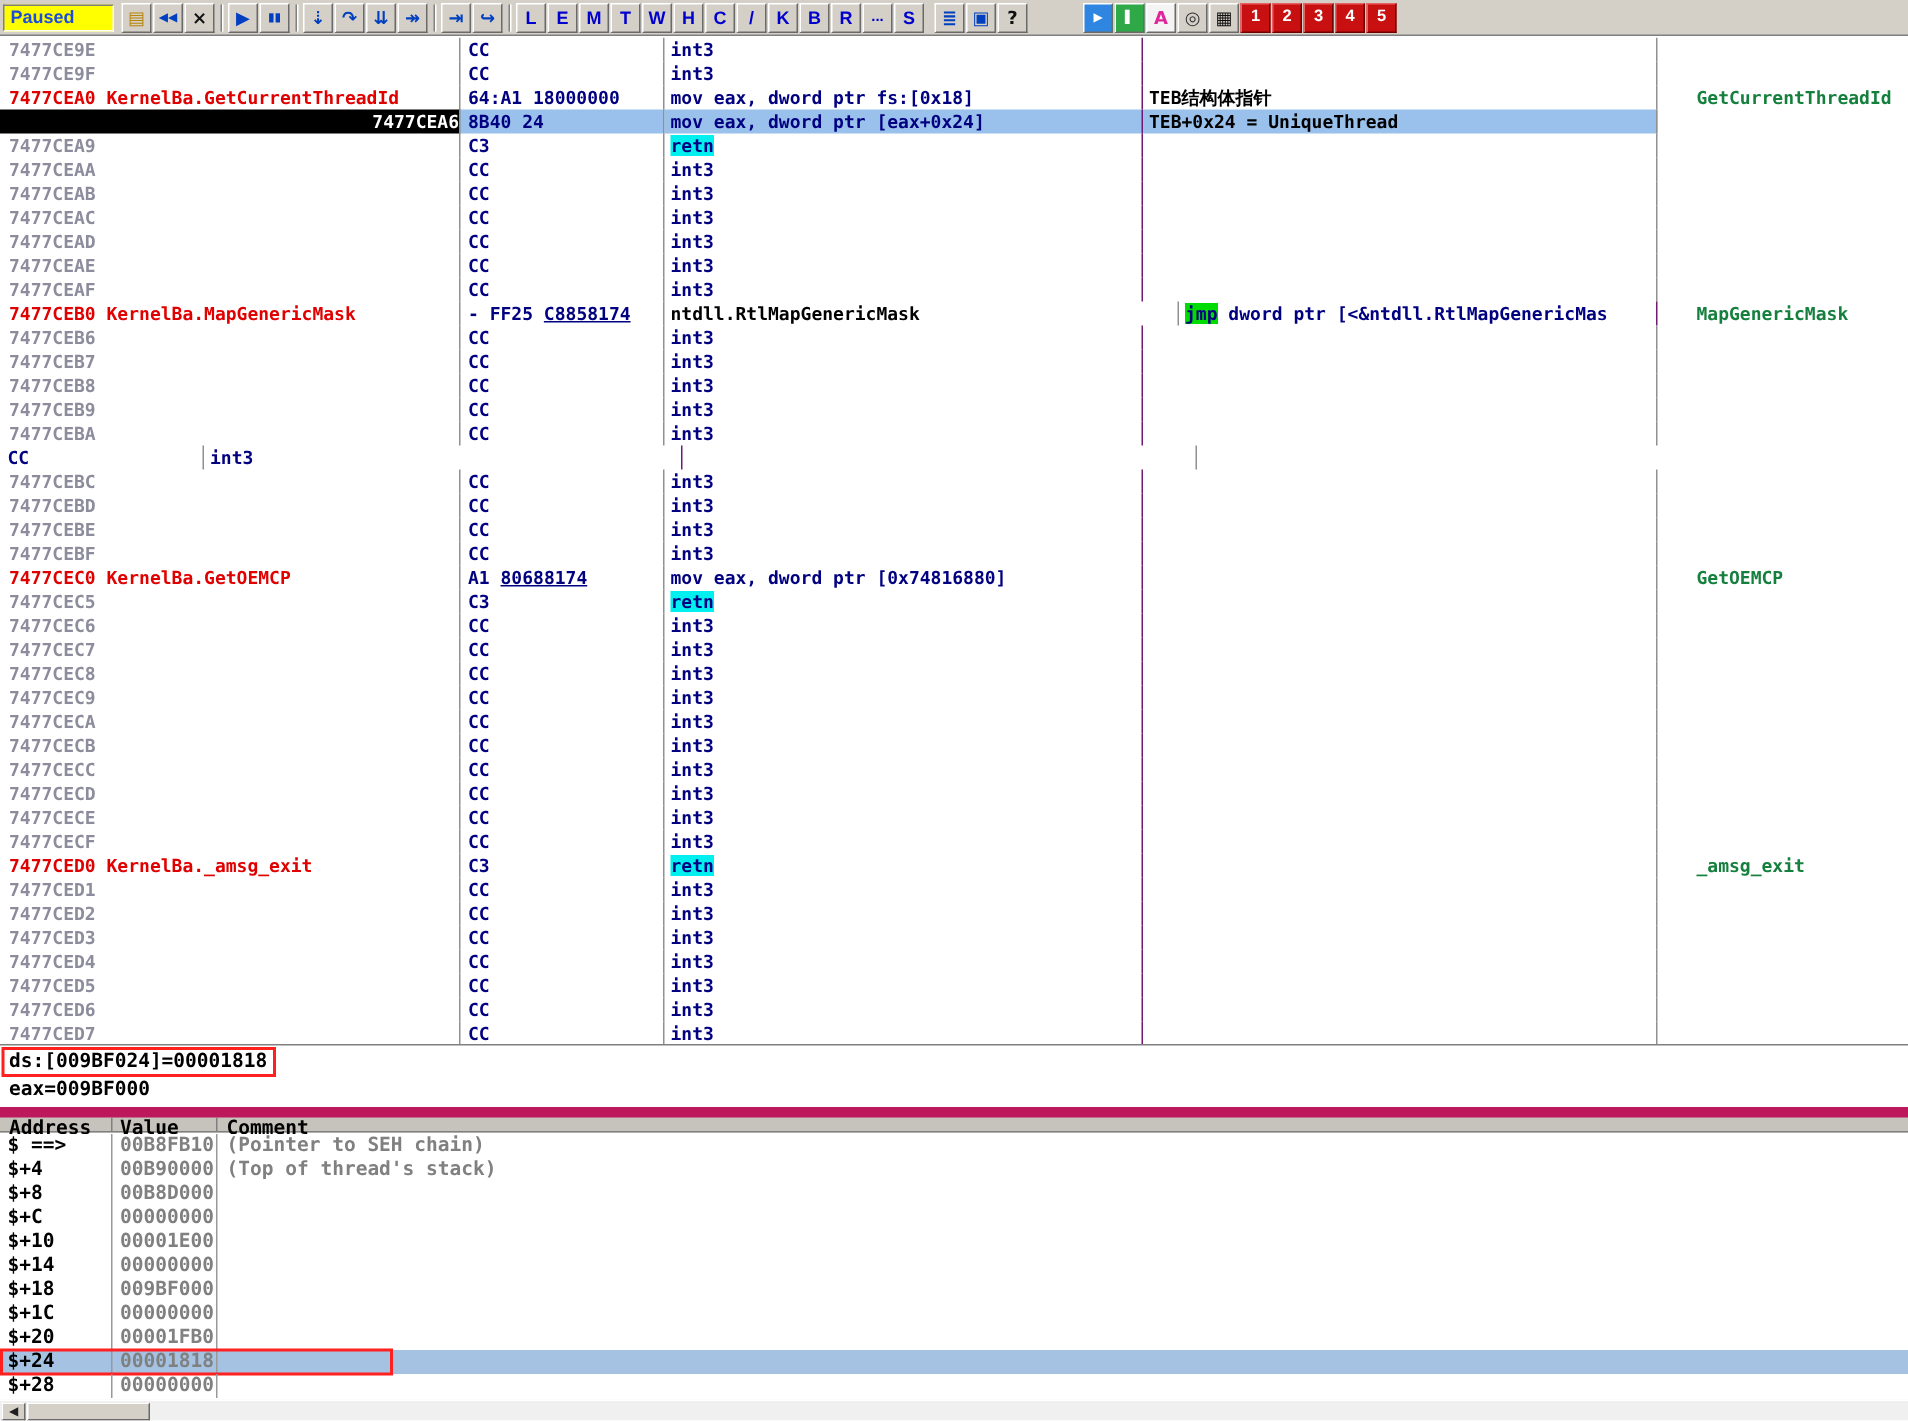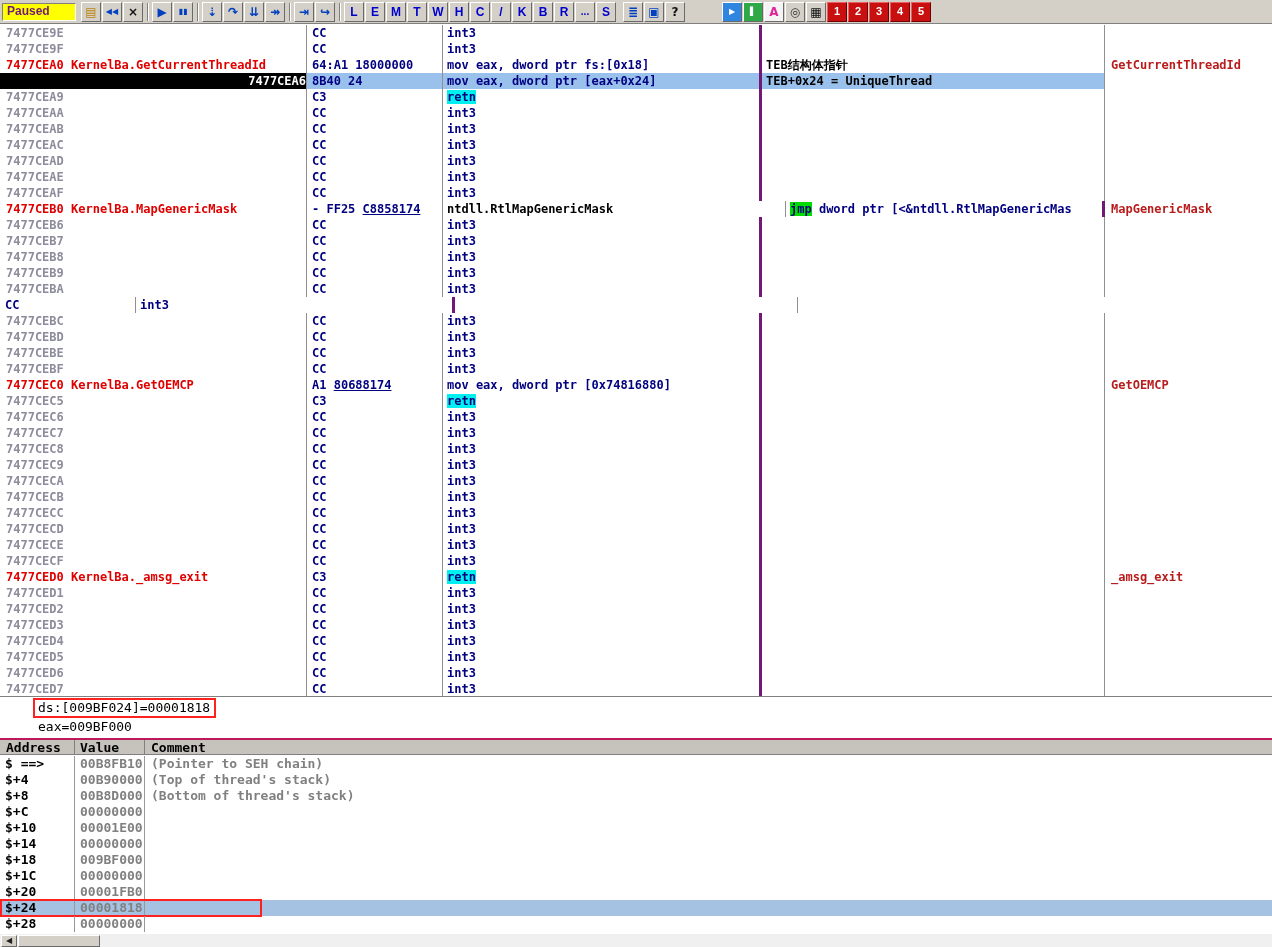--- a/index.html
+++ b/index.html
@@ -4,21 +4,21 @@
 <style>
   * { margin:0; padding:0; box-sizing:border-box; }
   html,body { width:1272px; height:947px; background:#fff; overflow:hidden;
               font-family:"DejaVu Sans Mono", monospace; }
   .app { position:relative; width:1272px; height:947px; background:#fff; }
 
   
   .toolbar { position:absolute; top:0; left:0; width:1272px; height:24px;
              background:#D4D0C8; border-bottom:1px solid #808080;
              display:flex; align-items:center; padding:1px 2px; }
-  .status-box { width:74px; height:18px; background:#FFFF00; color:#701a75;
+  .status-box { width:74px; height:18px; background:#FFFF00; color:#1d4ed8;
                 font-family:"Liberation Sans", sans-serif; font-weight:bold; font-size:12px;
                 line-height:15px; padding-left:4px; border:1px solid;
                 border-color:#808080 #FFFFFF #FFFFFF #808080; margin-right:5px; }
   .tb-btn { width:20px; height:20px; background:#D4D0C8; border:1px solid;
             border-color:#FFFFFF #6A6A6A #6A6A6A #FFFFFF; margin-right:1px;
             display:flex; align-items:center; justify-content:center;
             font-family:"DejaVu Sans", sans-serif; font-weight:bold; font-size:12px;
             cursor:default; flex:none; }
   .tb-glyph { line-height:1; }
   .tb-letter .tb-glyph { font-family:"Liberation Sans", sans-serif; color:#0000CC; font-size:12px; }
@@ -29,40 +29,40 @@
   .tb-gap { height:20px; flex:none; }
 
   
   .disasm { position:absolute; top:25px; left:0; width:1272px; height:671px;
             background:#fff; overflow:hidden; font-size:12px; font-weight:bold; }
   .drow { display:flex; height:16px; line-height:16px; white-space:pre; }
   .c { overflow:hidden; flex:none; }
   .addr  { width:307px; border-right:1px solid #909090; color:#8C8C9C; padding-left:6px; }
   .addr.lbl { color:#E00000; }
   .bytes { width:136px; border-right:1px solid #909090; color:#000080; padding-left:5px; }
-  .instr { width:319px; border-right:3px solid #701a75; color:#000080; padding-left:4px; }
+  .instr { width:319px; border-right:1px solid #701a75; color:#000080; padding-left:4px; }
   .cmt   { width:343px; border-right:1px solid #909090; color:#000000; padding-left:4px; }
-  .fn    { flex:1 1 auto; color:#b91c1c; padding-left:6px; }
+  .fn    { flex:1 1 auto; color:#15803d; padding-left:6px;margin-left:20px; }
   .drow.sel .addr { background:#000000; color:#FFFFFF;text-align:right; }
   .drow.sel .bytes, .drow.sel .instr, .drow.sel .cmt { background:#9AC1EC; }
   .hl-cyan  { background:#00F0F0; }
   .hl-green { background:#00DC00; }
   .u { text-decoration:underline; }
 
   
   .info { position:absolute; top:696px; left:0; width:1272px; height:42px;
           border-top:1px solid #808080; background:#fff;
-          font-size:13px; font-weight:normal; color:#000;padding-left:32px; }
+          font-size:13px; font-weight:bold; color:#000; }
   .redbox-inline { display:inline-block; border:2px solid #FF2020;
                    padding:0 4px 0 3px; margin:1px 0 0 1px; line-height:16px; }
   .info-line2 { margin:1px 0 0 6px; line-height:16px; }
 
   
   .shdr { position:absolute; top:738px; left:0; width:1272px; height:17px;
-          background:#C6C3BD; border-top:2px solid #be185d; border-bottom:1px solid #808080;
+          background:#C6C3BD; border-top:7px solid #be185d; border-bottom:1px solid #808080;
           display:flex; font-size:13px; font-weight:bold; color:#000; line-height:15px; }
   .shdr .h1 { width:75px; border-right:1px solid #808080; padding-left:6px; }
   .shdr .h2 { width:70px; border-right:1px solid #808080; padding-left:5px; }
   .shdr .h3 { flex:1; padding-left:6px; }
   .srows { position:absolute; top:756px; left:0; width:1272px; height:177px;
            overflow:hidden; font-size:13px; font-weight:bold; background:#fff; }
   .srow { display:flex; height:16px; line-height:16px; white-space:pre; position:relative; }
   .sa { width:75px; border-right:1px solid #999; color:#000000; padding-left:5px; overflow:hidden; }
   .sv { width:70px; border-right:1px solid #999; color:#808080; padding-left:5px; overflow:hidden; }
   .sc { flex:1; color:#808080; padding-left:6px; overflow:hidden; }
@@ -262,21 +262,21 @@
 
   <div class="shdr">
     <div class="h1">Address</div>
     <div class="h2">Value</div>
     <div class="h3">Comment</div>
   </div>
 
   <div class="srows" id="stack-rows">
       <div class="srow"><div class="sa">$ ==&gt;</div><div class="sv">00B8FB10</div><div class="sc">(Pointer to SEH chain)</div></div>
       <div class="srow"><div class="sa">$+4</div><div class="sv">00B90000</div><div class="sc">(Top of thread's stack)</div></div>
-      <div class="srow"><div class="sa">$+8</div><div class="sv">00B8D000</div><div class="sc">(Bottom of thread's stack)</div></div>
+      <div class="srow"><div class="sa">$+8</div><div class="sv">00B8D000</div></div>
       <div class="srow"><div class="sa">$+C</div><div class="sv">00000000</div><div class="sc"></div></div>
       <div class="srow"><div class="sa">$+10</div><div class="sv">00001E00</div><div class="sc"></div></div>
       <div class="srow"><div class="sa">$+14</div><div class="sv">00000000</div><div class="sc"></div></div>
       <div class="srow"><div class="sa">$+18</div><div class="sv">009BF000</div><div class="sc"></div></div>
       <div class="srow"><div class="sa">$+1C</div><div class="sv">00000000</div><div class="sc"></div></div>
       <div class="srow"><div class="sa">$+20</div><div class="sv">00001FB0</div><div class="sc"></div></div>
       <div class="srow sel"><div class="sa">$+24</div><div class="sv">00001818</div><div class="redbox"></div></div>
       <div class="srow"><div class="sa">$+28</div><div class="sv">00000000</div><div class="sc"></div></div>
     </div>
 

